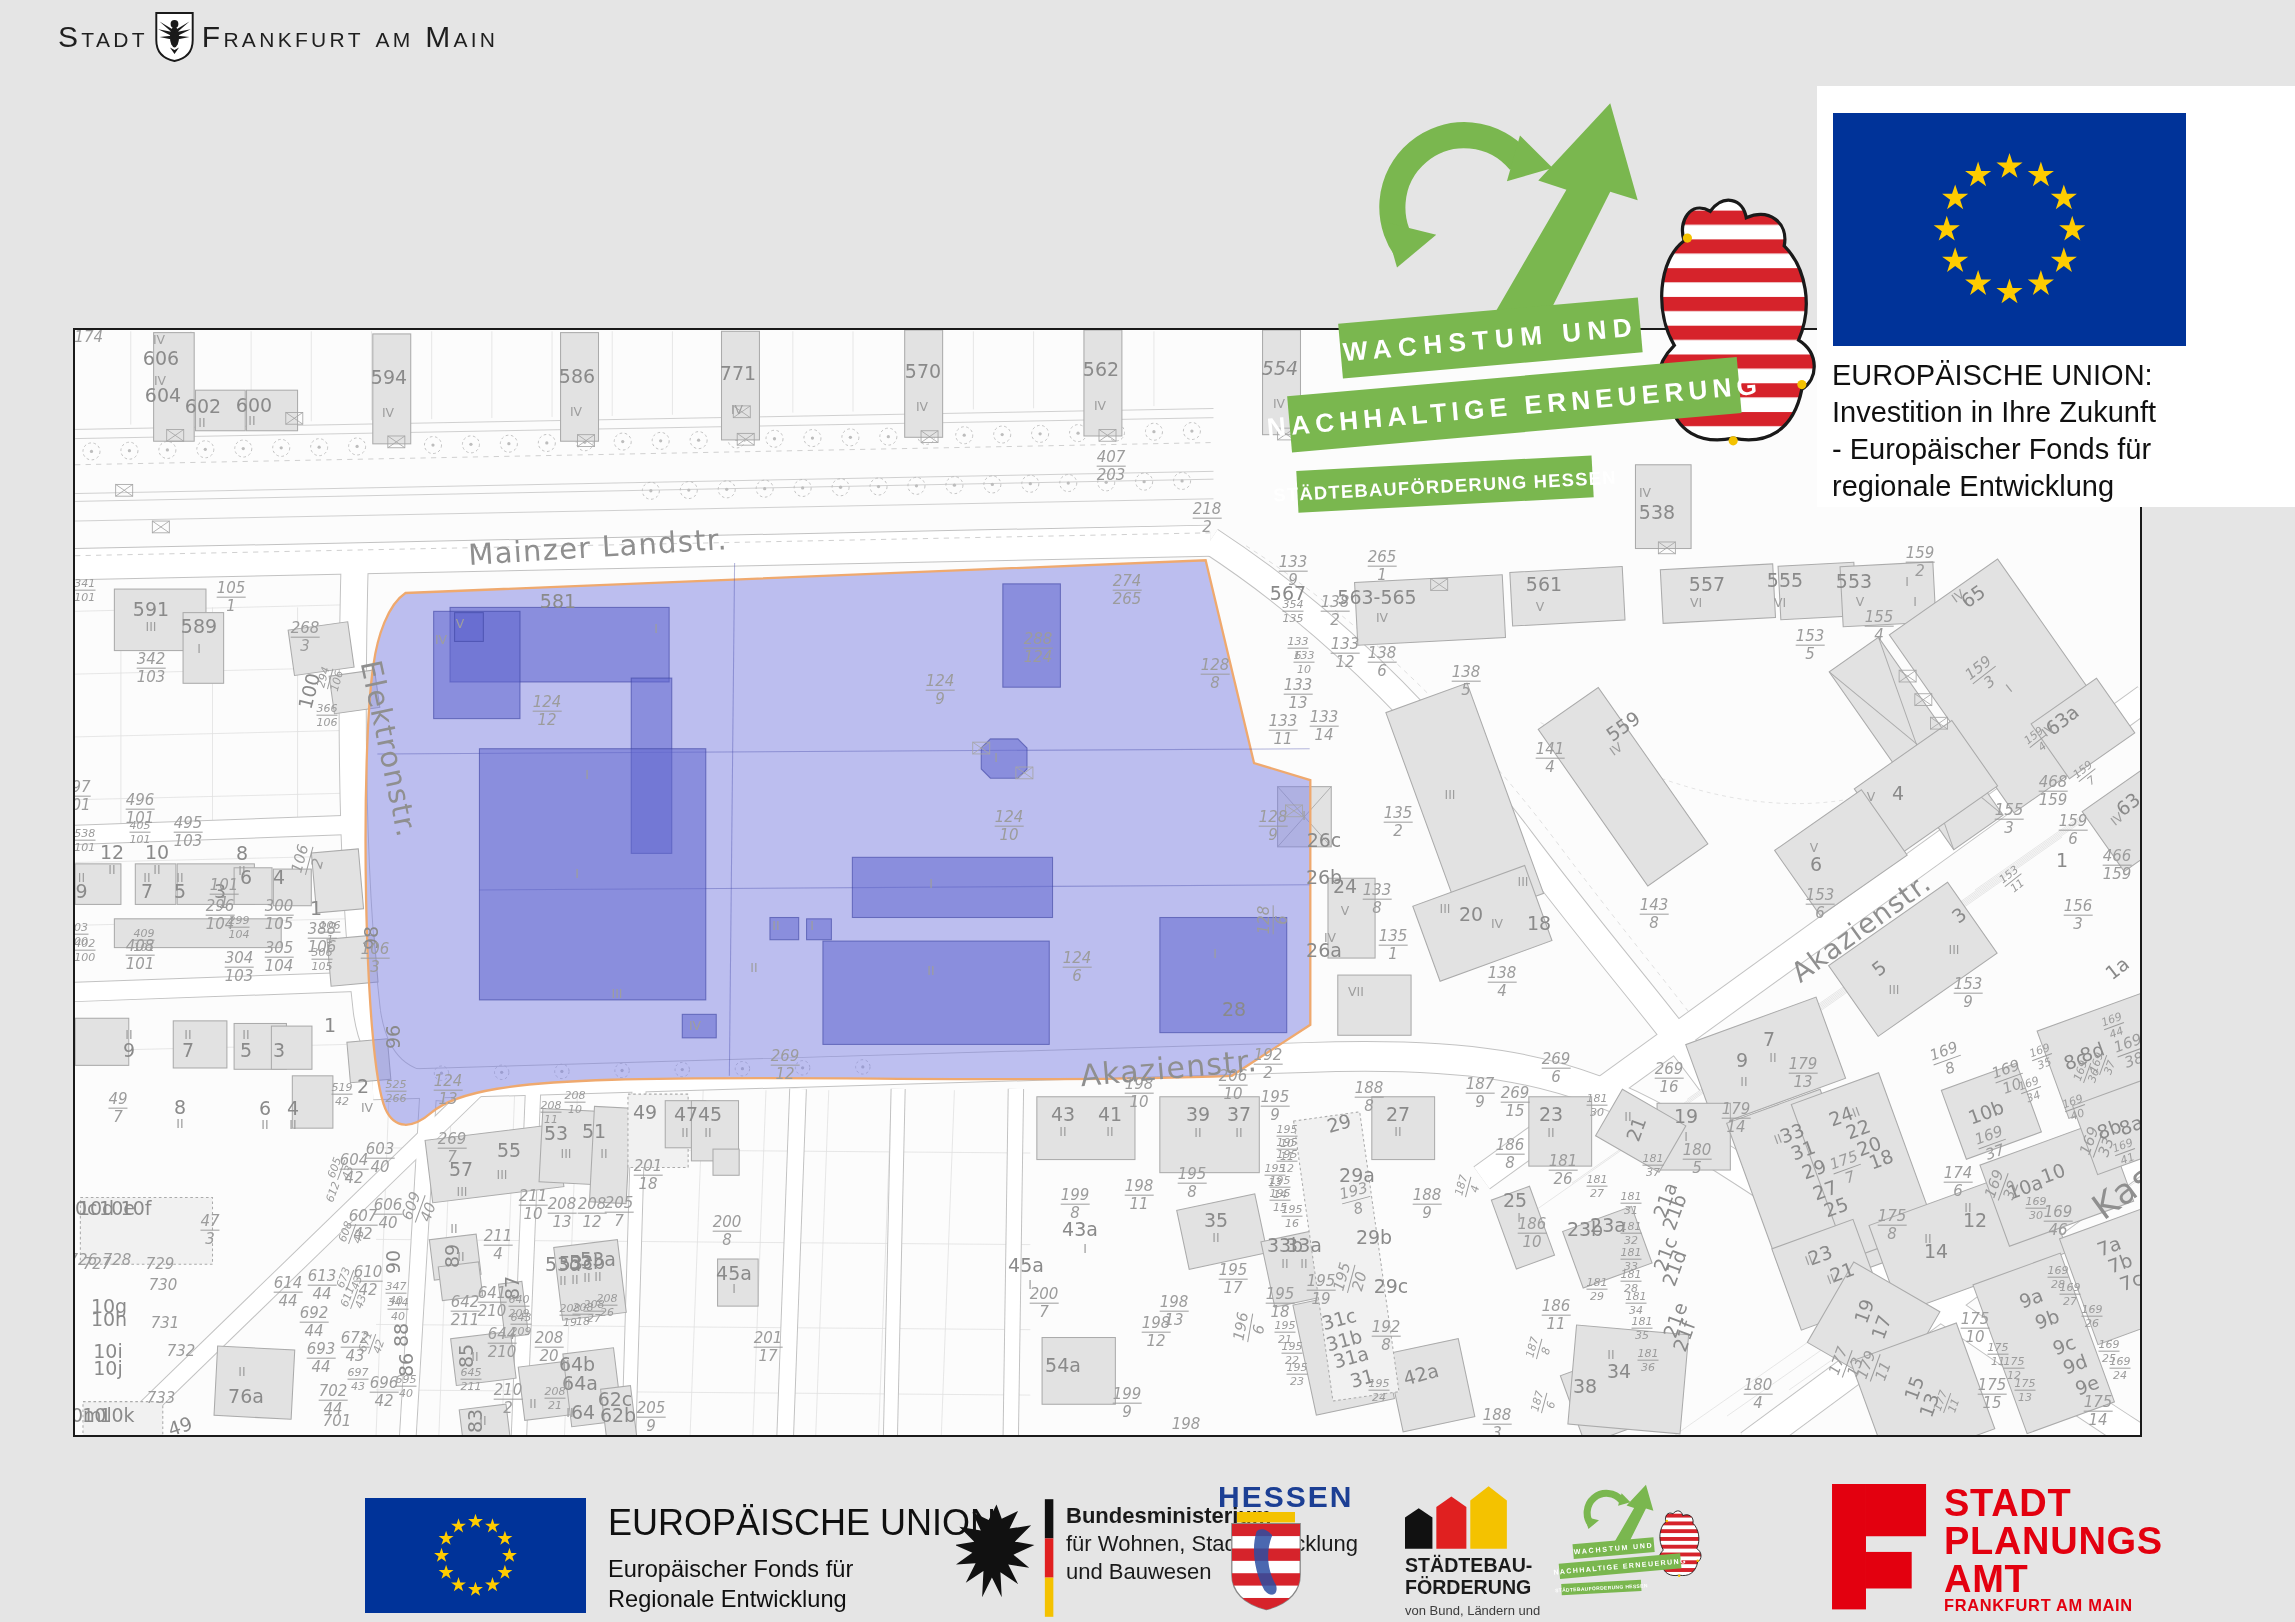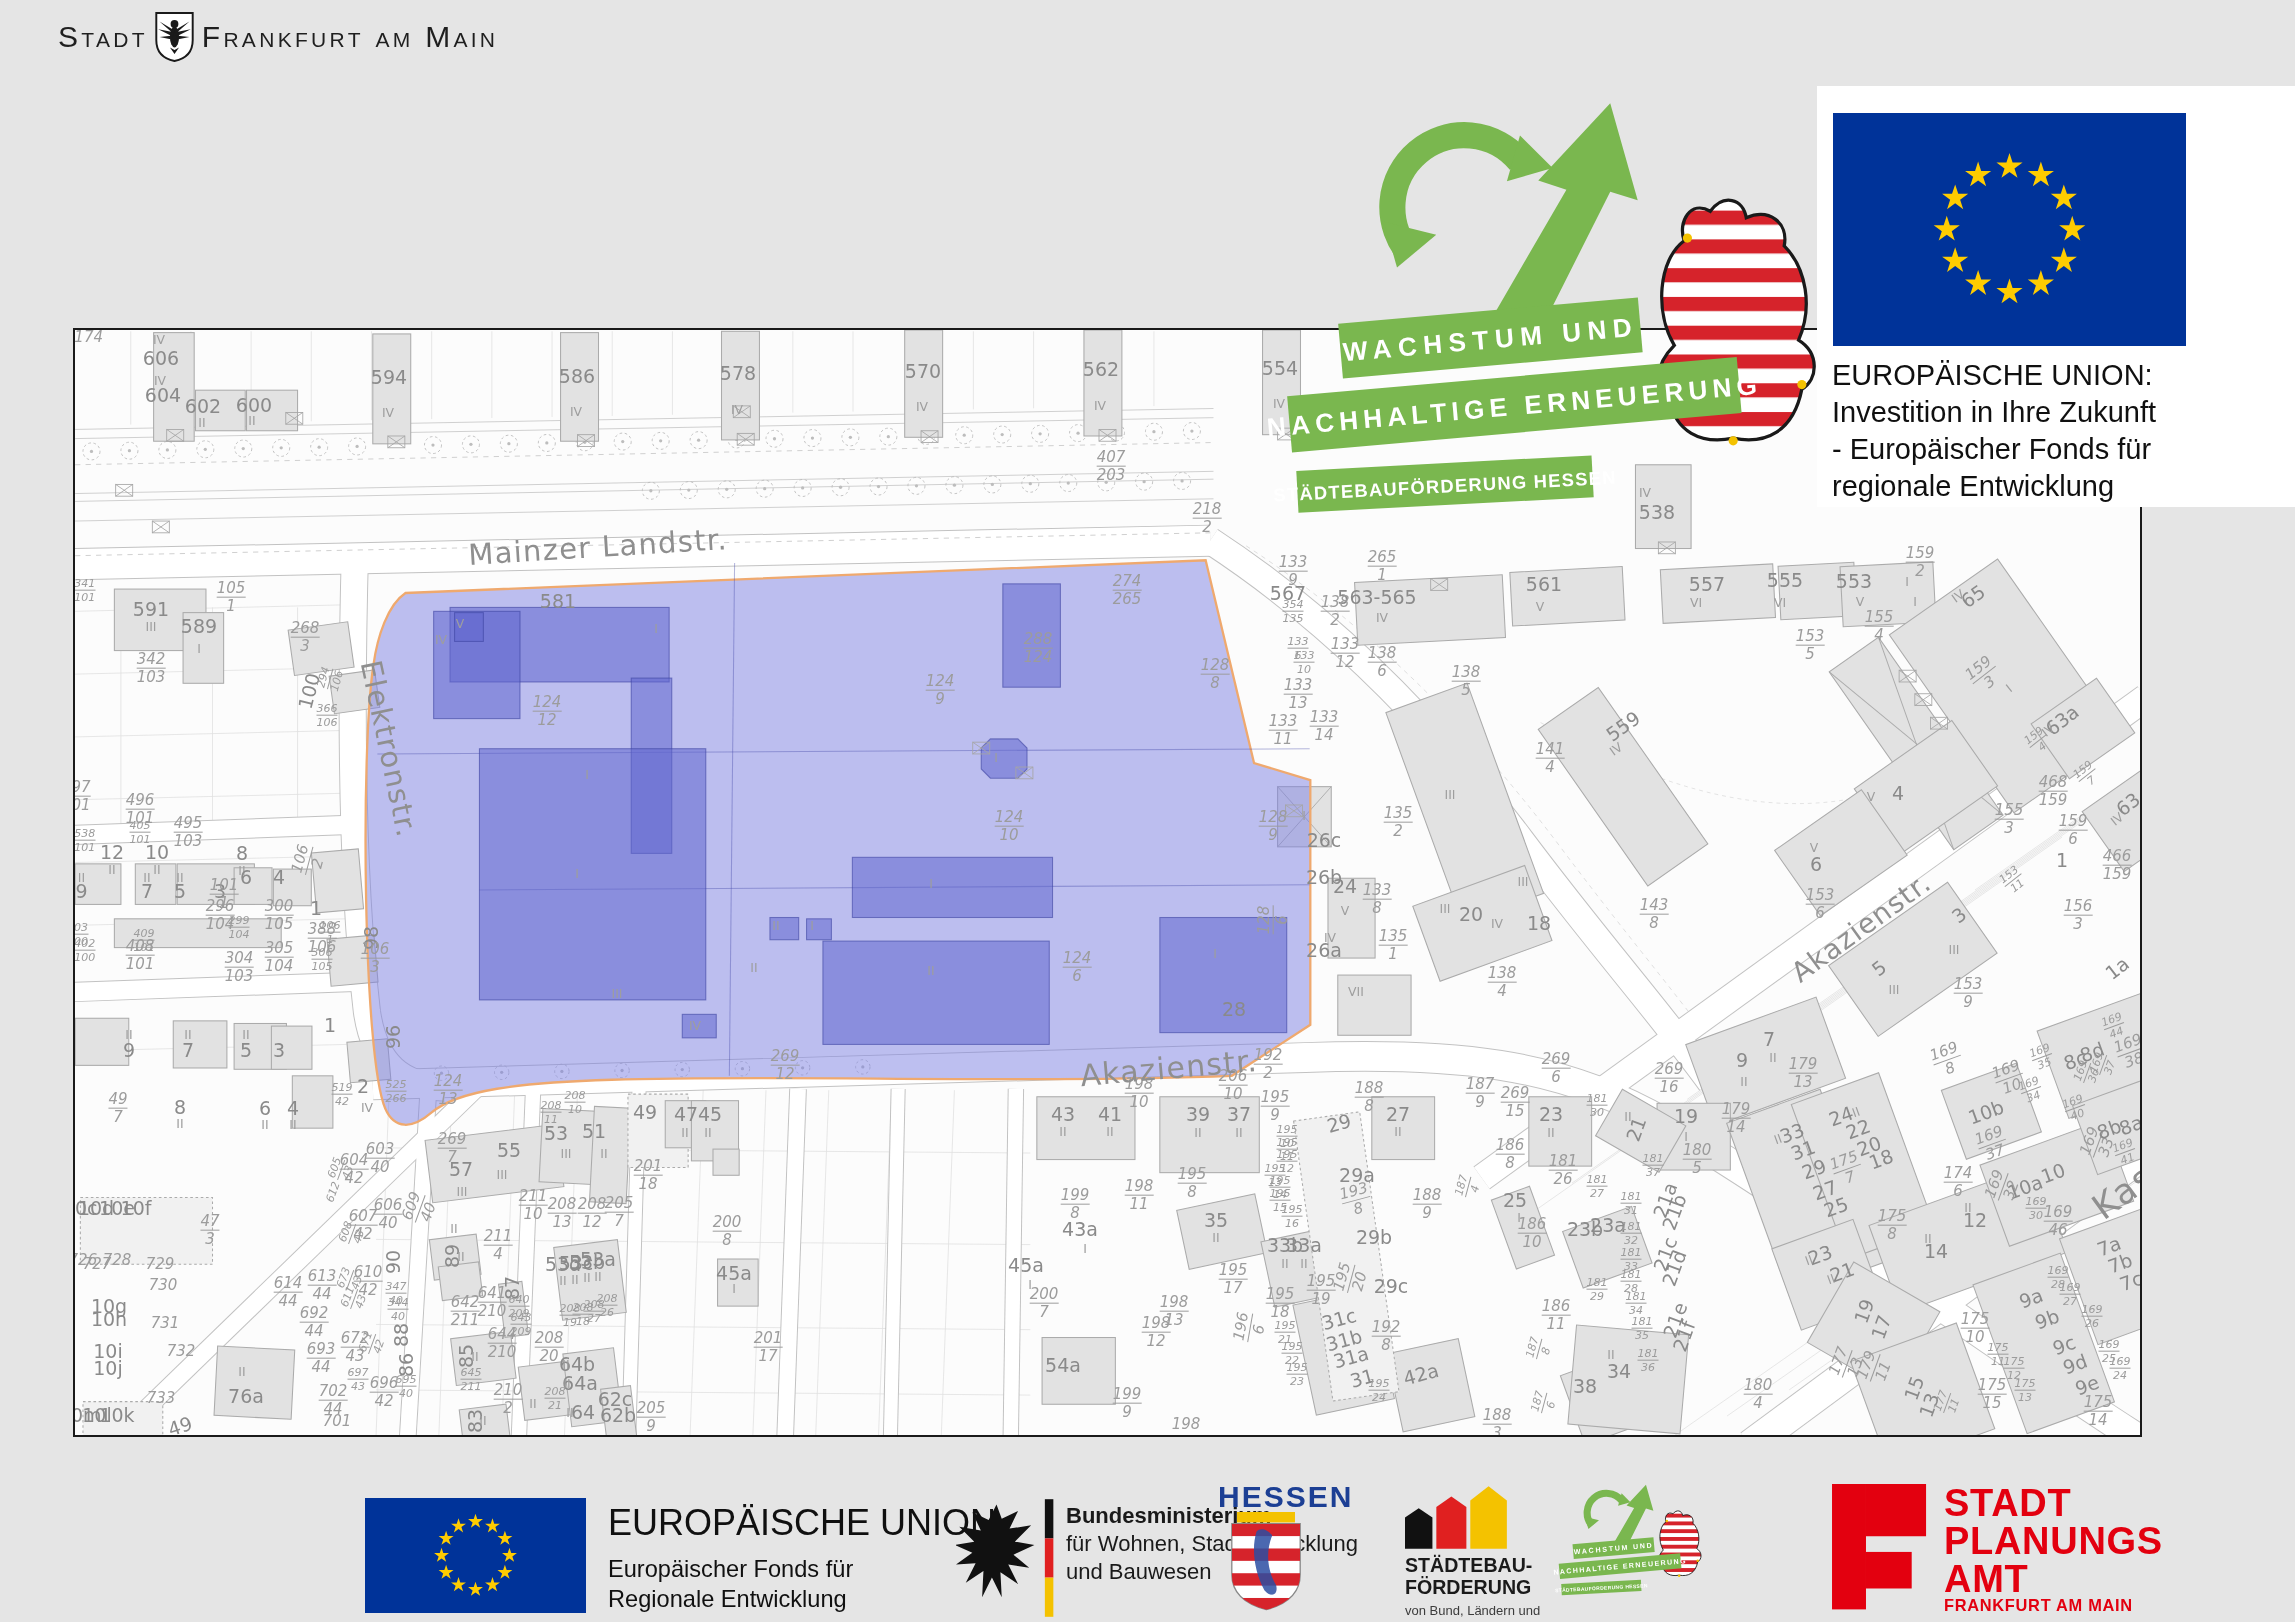--- a/index.html
+++ b/index.html
@@ -494,27 +494,27 @@
         <div class="lbl h" style="left: 88px; top: 65px;">604</div>
         <div class="lbl r" style="left: 85px; top: 50px;">IV</div>
         <div class="lbl h" style="left: 128px; top: 76px;">602</div>
         <div class="lbl r" style="left: 127px; top: 92px;">II</div>
         <div class="lbl h" style="left: 179px; top: 75px;">600</div>
         <div class="lbl r" style="left: 177px; top: 90px;">II</div>
         <div class="lbl h" style="left: 314px; top: 47px;">594</div>
         <div class="lbl r" style="left: 313px; top: 82px;">IV</div>
         <div class="lbl h" style="left: 502px; top: 46px;">586</div>
         <div class="lbl r" style="left: 501px; top: 81px;">IV</div>
-        <div class="lbl h" style="left: 663px; top: 43px;">578</div>
+        <div class="lbl h" style="left: 663px; top: 43px;">771</div>
         <div class="lbl r" style="left: 662px; top: 79px;">IV</div>
         <div class="lbl h" style="left: 848px; top: 41px;">570</div>
         <div class="lbl r" style="left: 847px; top: 76px;">IV</div>
         <div class="lbl h" style="left: 1026px; top: 39px;">562</div>
         <div class="lbl r" style="left: 1025px; top: 75px;">IV</div>
-        <div class="lbl h" style="left: 1205px; top: 38px;">554</div>
+        <div class="lbl h" style="left: 1205px; top: 38px; font-style: italic;">554</div>
         <div class="lbl r" style="left: 1204px; top: 73px;">IV</div>
         <div class="lbl h" style="left: 1582px; top: 182px;">538</div>
         <div class="lbl r" style="left: 1570px; top: 162px;">IV</div>
         <div class="lbl f" style="left: 1557px; top: 75px;">
           <span class="frac">
             <span>203</span>
             <span class="bar"></span>
             <span>22</span>
           </span>
         </div>

